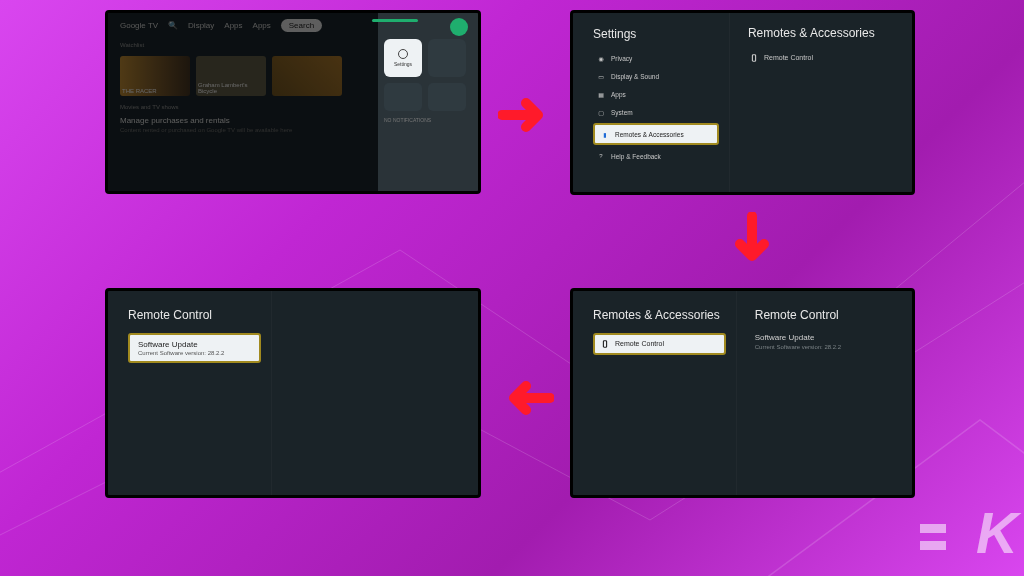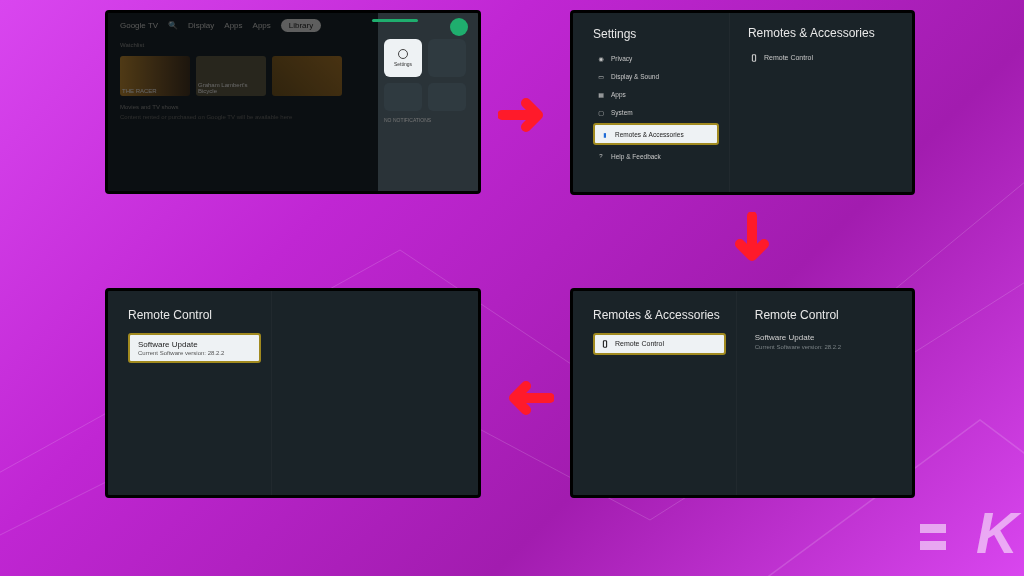--- a/index.html
+++ b/index.html
@@ -109,29 +109,30 @@
 <div class="tv tv1">
   <div class="tv-stand left"></div>
   <div class="tv-stand right"></div>
   <div class="tv-inner">
     <div class="top-nav">
       <span class="nav-item">Google TV</span>
       <span style="color:#777">🔍</span>
       <span class="nav-item">Display</span>
       <span class="nav-item">Apps</span>
       <span class="nav-item">Apps</span>
-      <span class="nav-item active">Library</span>
+      <span class="nav-item active">Search</span>
     </div>
     <div class="section-label">Watchlist</div>
     <div class="cards">
       <div class="card c1">THE RACER</div>
       <div class="card c2">Graham Lambert's Bicycle</div>
       <div class="card c3"></div>
     </div>
     <div class="section-label">Movies and TV shows</div>
+    <div class="manage">Manage purchases and rentals</div>
     <div class="manage-sub">Content rented or purchased on Google TV will be available here</div>
     <div class="dim"></div>
     <div class="right-panel">
       <div class="status-bar"></div>
       <div class="profile"></div>
       <div class="quick">
         <span class="gear"></span>
         <span class="quick-label">Settings</span>
       </div>
       <div class="quick2"></div>

